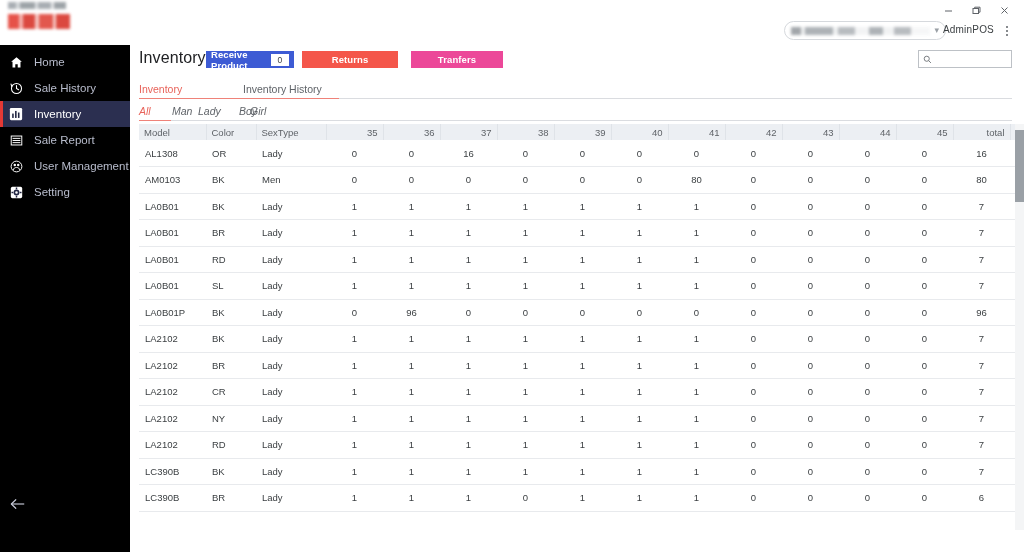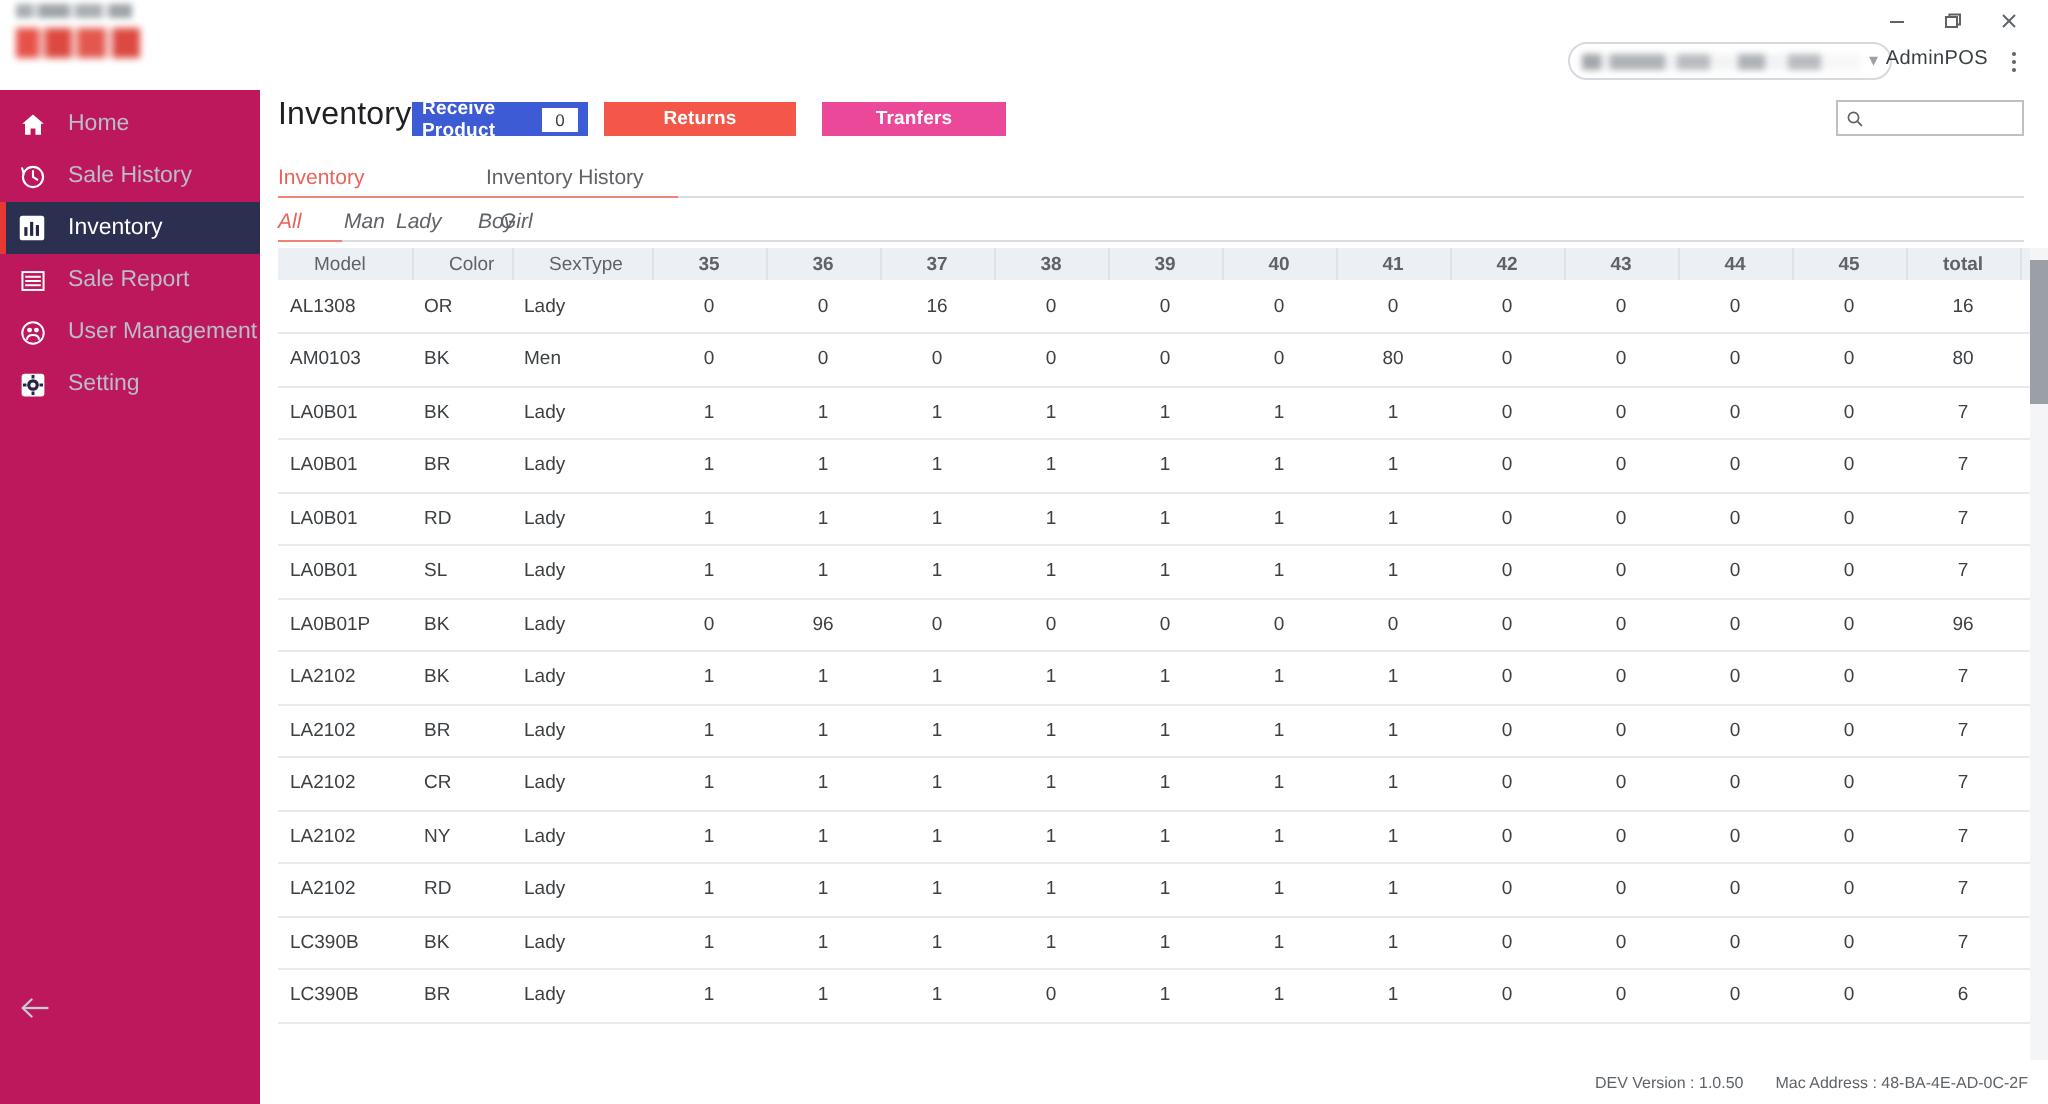--- a/index.html
+++ b/index.html
@@ -60,21 +60,21 @@
   #kebab {
     position: absolute; right: 10px; top: 21px;
     width: 14px; height: 20px;
     display: flex; flex-direction: column; align-items: center; justify-content: center; gap: 2px;
   }
   #kebab i { width: 2px; height: 2px; border-radius: 50%; background: #5f6368; display: block; }
 
   
   #sidebar {
     position: absolute; left: 0; top: 45px; width: 130px; height: 507px;
-    background: #be185d;
+    background: #000000;
   }
   .nav-item {
     position: relative; height: 26px; display: flex; align-items: center;
     padding-left: 8px; gap: 10px; color: #b9bdcd; font-size: 11.5px;
   }
   .nav-item .nav-icon {
     width: 16px; height: 16px; display: flex; align-items: center; justify-content: center;
     color: #ffffff; flex: none;
   }
   .nav-item.active { background: #2b2f50; color: #ffffff; }
@@ -157,24 +157,24 @@
   #sub-girl { left: 120px; }
 
   
   #table-wrap {
     position: absolute; left: 9px; right: 9px; top: 79px; bottom: 22px;
     overflow: hidden;
   }
   table { border-collapse: collapse; width: 874px; table-layout: fixed; }
   thead th {
     background: #eceff3; color: #5f6368; font-size: 9.5px; font-weight: normal;
-    height: 16px; border-right: 1px solid #dfe3e8; padding: 0 18px;
+    height: 16px; border-right: 1px solid #dfe3e8; padding: 0 5px;
   }
   thead th.t-left { text-align: left; }
-  thead th.t-right { text-align: center; font-weight: bold; }
+  thead th.t-right { text-align: right; }
   thead th.t-last { border-right: none; }
   tbody td {
     font-size: 9.5px; color: #3c4043; height: 26.5px;
     border-bottom: 1px solid #e8eaed; padding: 0 6px; background: #fff;
   }
   tbody td.t-left { text-align: left; }
   tbody td.t-center { text-align: center; }
   tbody td.t-refresh { text-align: center; }
 
   
@@ -677,18 +677,14 @@
               <td class="t-refresh"></td>
             </tr>
           </tbody>
       </table>
     </div>
 
     <div id="scrollbar">
       <div id="scroll-thumb"></div>
     </div>
 
-    <div id="footer">
-      <span>DEV Version : 1.0.50</span>
-      <span>Mac Address :  48-BA-4E-AD-0C-2F</span>
-    </div>
   </div>
 </div>
 
 </body></html>

